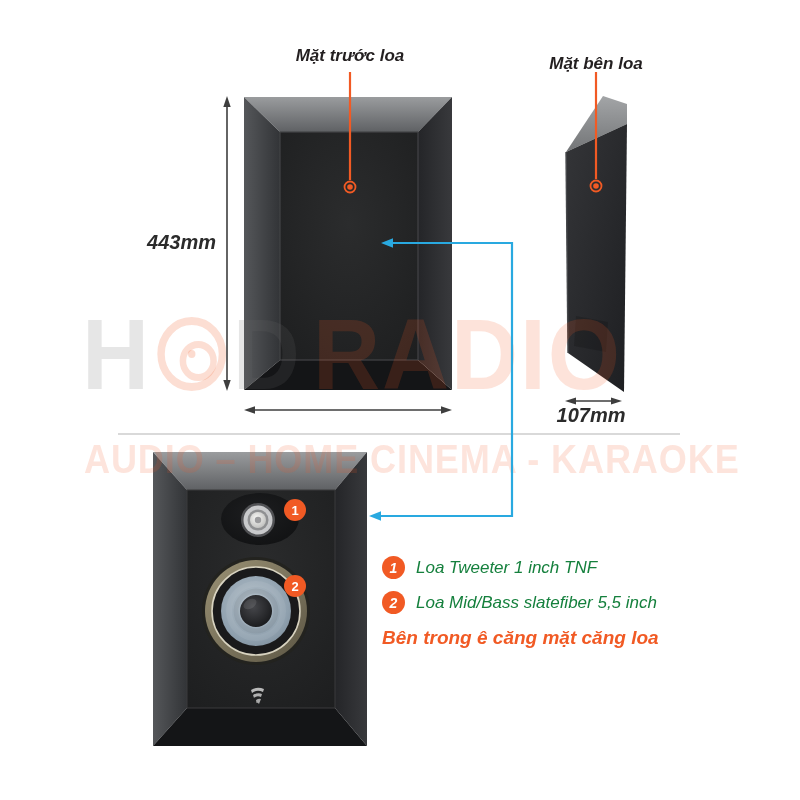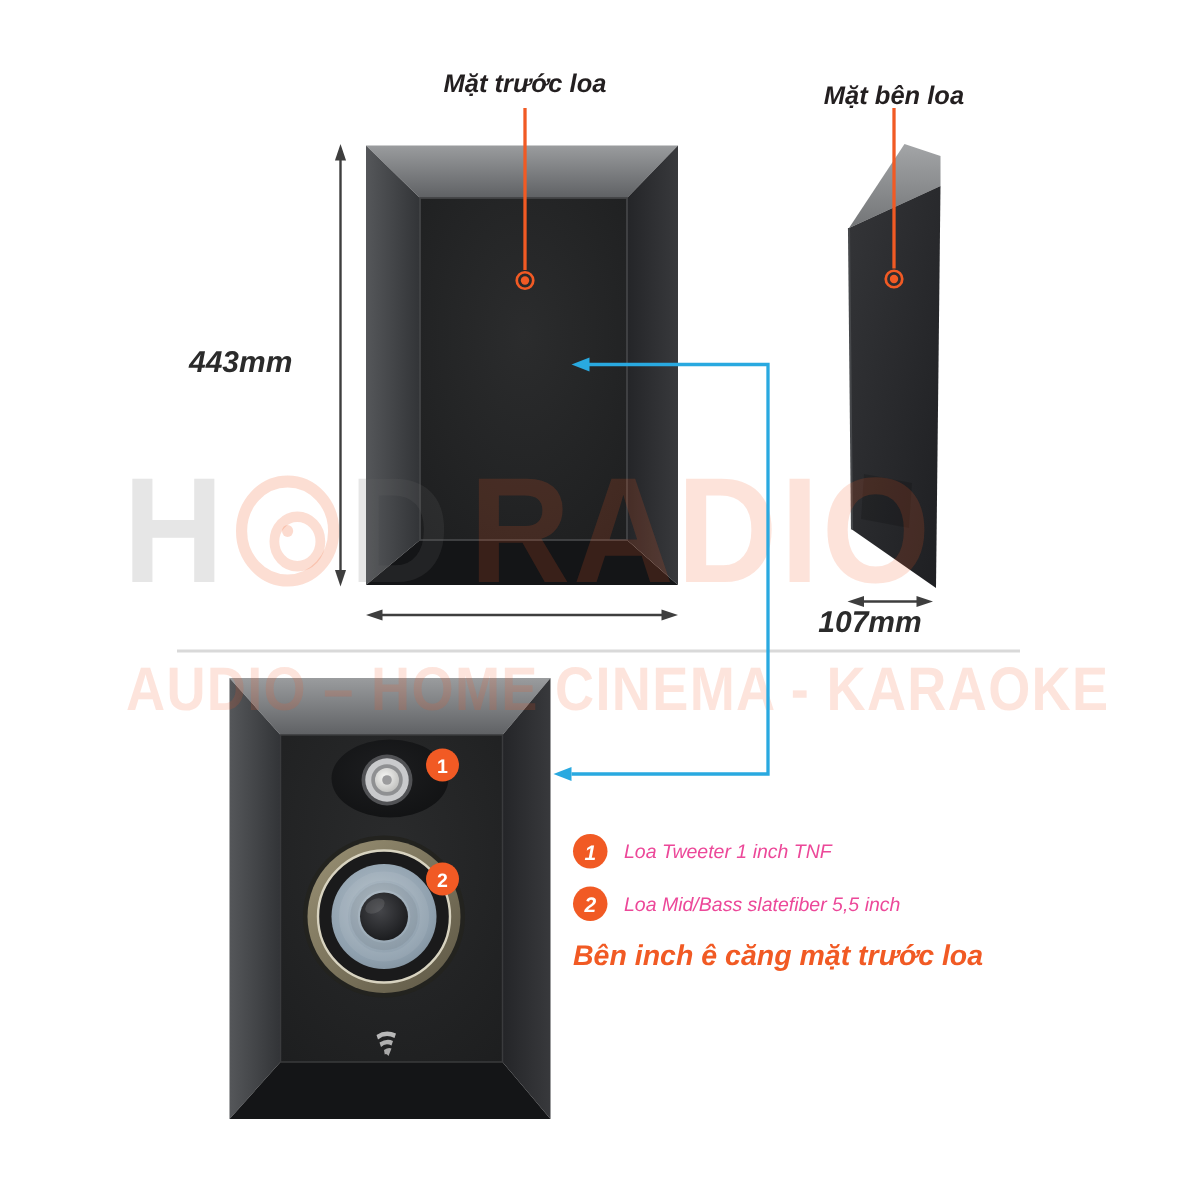--- a/index.html
+++ b/index.html
@@ -11,23 +11,23 @@
   .spk-layer{z-index:10;}
   .wm-layer{z-index:20;pointer-events:none;}
   .anno-layer{z-index:30;}
   .txt-layer{position:absolute;left:0;top:0;width:800px;height:579px;z-index:40;font-style:italic;}
 
   
   .view-label{position:absolute;width:180px;text-align:center;font-size:17px;font-weight:600;color:#231f20;}
   #label-front{left:260px;top:46px;}
   #label-side{left:506px;top:54px;}
   .dim-label{position:absolute;font-size:20px;font-weight:600;color:#2b2b2b;}
-  #dim-height{left:126px;top:231px;width:90px;}
+  #dim-height{left:126px;top:231px;width:90px;text-align:right;}
   #dim-width{left:288px;top:415px;width:120px;text-align:center;}
-  #dim-depth{left:520px;top:404px;width:120px;text-align:center;}
+  #dim-depth{left:531px;top:404px;width:120px;text-align:center;}
 
   
   .divider{position:absolute;left:118px;top:433px;width:562px;height:2px;background:#d9d9d9;z-index:15;}
 
   
   .wm-line1{
     position:absolute;left:82px;top:306px;display:flex;align-items:center;
     font-weight:800;font-size:100px;line-height:96px;letter-spacing:2px;
     transform:scaleX(0.93);transform-origin:left center;white-space:nowrap;
   }
@@ -44,21 +44,21 @@
     letter-spacing:1px;color:rgba(241,90,36,0.16);white-space:nowrap;
     transform:scaleX(0.88);transform-origin:left center;
   }
 
   
   .legend{position:absolute;left:382px;top:556px;}
   .legend-row{display:flex;align-items:center;margin-bottom:12px;}
   .legend-badge{width:23px;height:23px;border-radius:50%;background:#f15a24;color:#fff;
     display:flex;align-items:center;justify-content:center;font-size:14px;font-weight:700;
     flex:0 0 auto;margin-right:11px;}
-  .legend-text{font-size:13px;font-weight:500;color:#ec4899;}
+  .legend-text{font-size:17px;font-weight:500;color:#15803d;}
   .legend-note{margin-top:13px;font-size:19px;font-weight:700;color:#f15a24;}
 </style>
 </head>
 <body>
 
 <div class="canvas">
 
   <svg class="layer spk-layer" viewBox="0 0 800 800">
     <defs>
       <linearGradient id="gTopBevel" x1="0" y1="0" x2="0" y2="1">
@@ -234,17 +234,17 @@
 
     <div class="legend">
       <div class="legend-row">
         <span class="legend-badge">1</span>
         <span class="legend-text">Loa Tweeter 1 inch TNF</span>
       </div>
       <div class="legend-row">
         <span class="legend-badge">2</span>
         <span class="legend-text">Loa Mid/Bass slatefiber 5,5 inch</span>
       </div>
-      <div class="legend-note">Bên inch ê căng mặt trước loa</div>
+      <div class="legend-note">Bên trong ê căng mặt căng loa</div>
     </div>
   </div>
 
 </div>
 
 </body></html>

